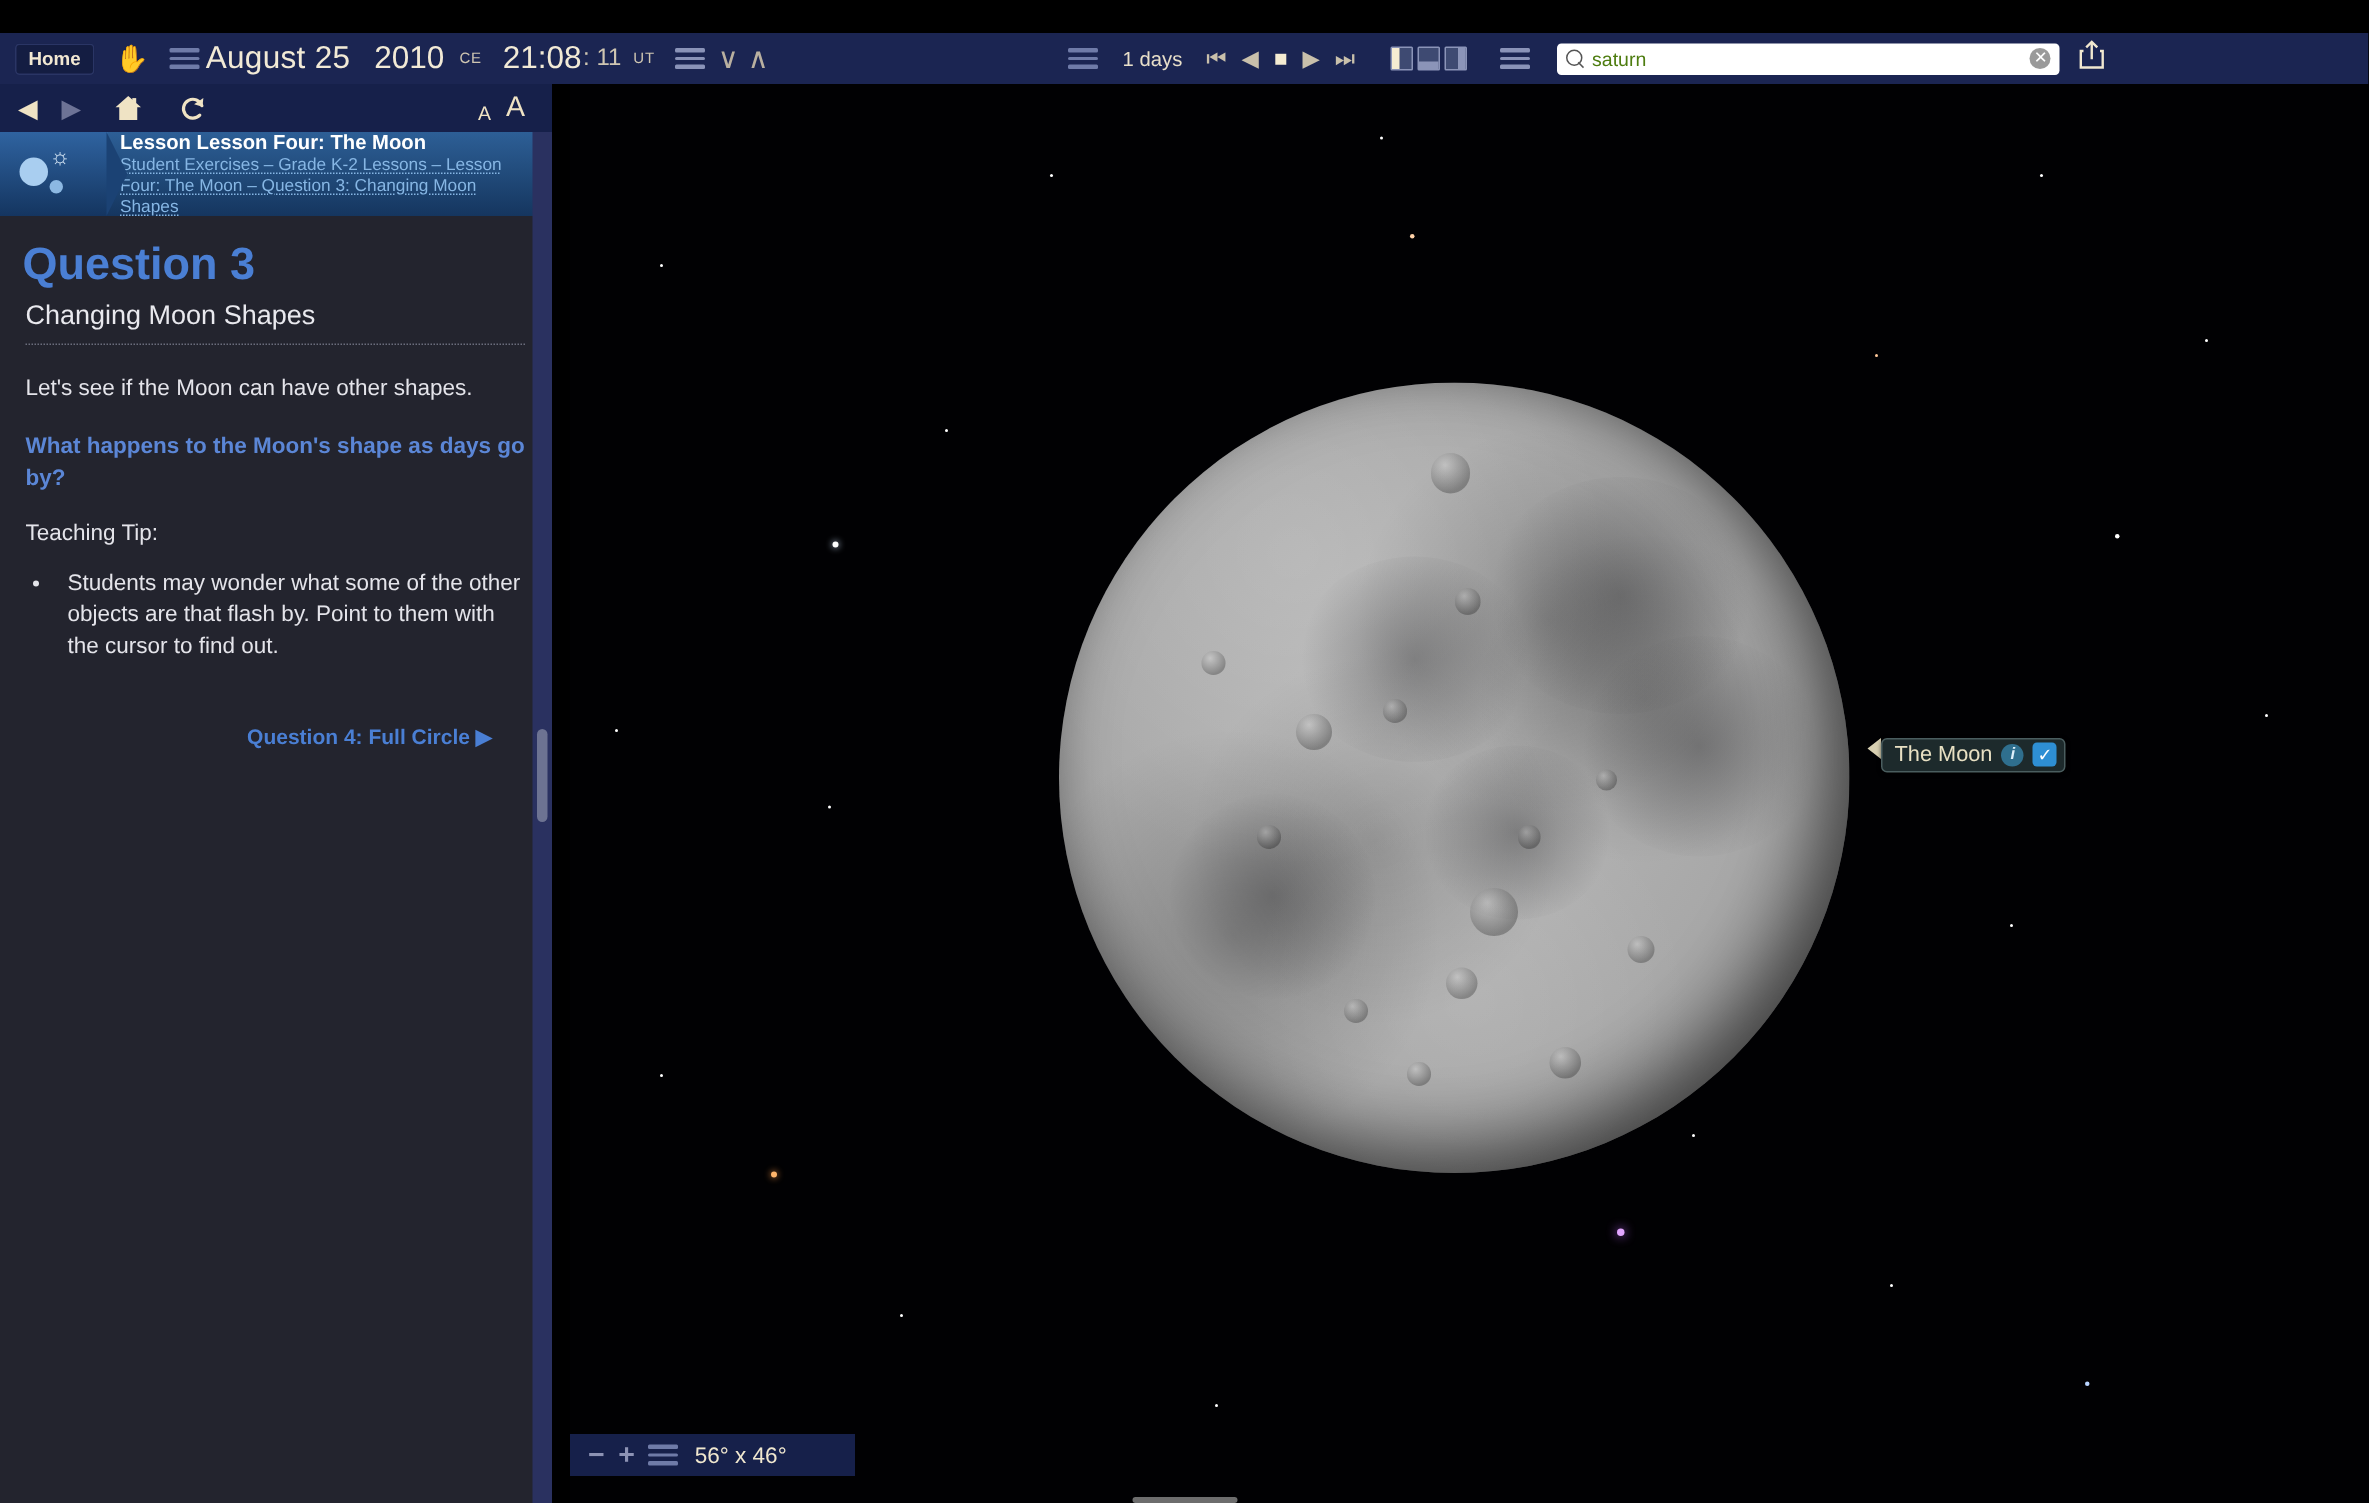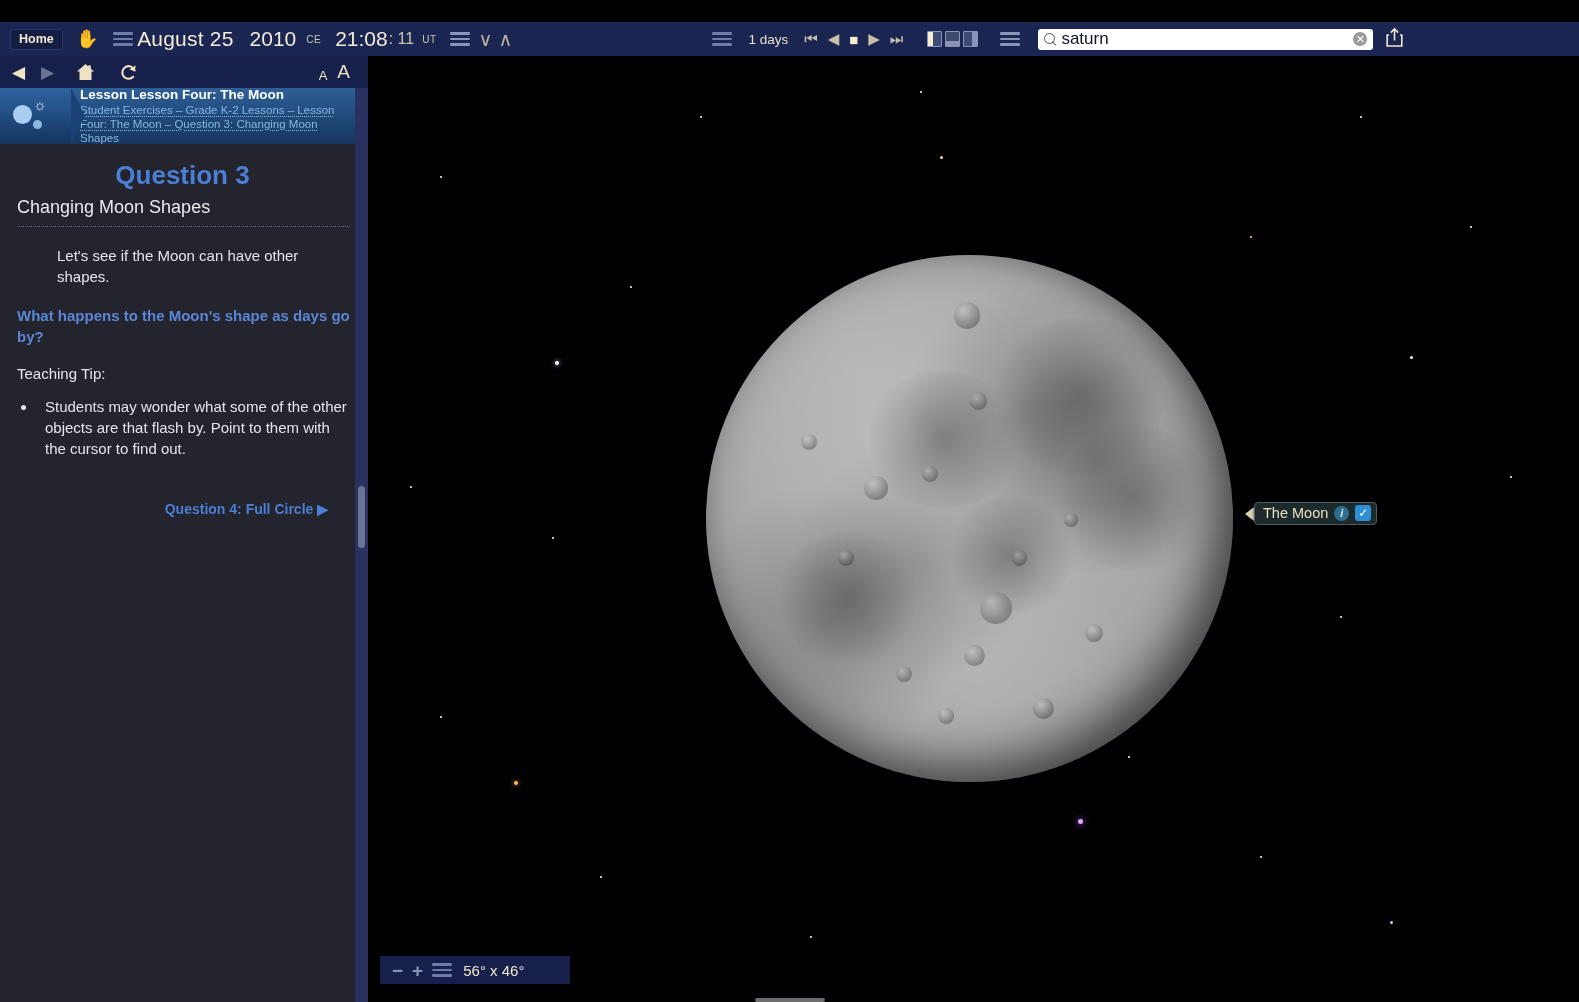--- a/index.html
+++ b/index.html
@@ -104,21 +104,21 @@
   .search-ico { width: 13px; height: 13px; position: relative; flex: 0 0 auto; margin-right: 4px; }
   .search-ico::before {
     content: ""; position: absolute; left: 0; top: 0;
     width: 9px; height: 9px; border: 1.4px solid #555; border-radius: 50%;
   }
   .search-ico::after {
     content: ""; position: absolute; left: 8px; top: 8.5px;
     width: 5px; height: 1.4px; background: #555; transform: rotate(45deg);
     transform-origin: left center;
   }
-  .search-val { font-size: 17px; color: #0f172a; flex: 1; }
+  .search-val { font-size: 13px; color: #4d7c0f; flex: 1; }
   .clear-x {
     width: 14px; height: 14px; border-radius: 50%; background: #9a9a9a;
     color: #fff; font-size: 11px; line-height: 14px; text-align: center;
   }
   .share-ico { margin-left: 11px; color: #f1e8d0; }
 
   
   .sidebar {
     position: absolute; left: 0; top: 56px;
     width: 368px; height: 946px;
@@ -165,28 +165,28 @@
     font-size: 13.5px; font-weight: bold; color: #ffffff; margin-bottom: 1px;
   }
   .lesson-crumb {
     font-size: 11.5px; color: #86b6e4; line-height: 14px;
     text-decoration: underline; text-decoration-style: dotted;
     text-underline-offset: 2px;
   }
 
   .content { padding: 16px 18px 0 15px; position: relative; }
   .q-title {
-    font-size: 26px; font-weight: bold; color: #4a7fd4; margin-bottom: 6px; text-align: center;
+    font-size: 30px; font-weight: bold; color: #4a7fd4; margin-bottom: 6px;
   }
   .q-sub { font-size: 18px; color: #e9e9ee; padding-left: 2px; }
   .divider {
     margin: 8px 0 18px 2px; height: 1px;
     border-bottom: 1px dotted #6b6d7c;
   }
-  .para { font-size: 15px; color: #e4e4ea; line-height: 21px; margin-bottom: 18px; padding-left: 2px; margin-left: 40px; }
+  .para { font-size: 15px; color: #e4e4ea; line-height: 21px; margin-bottom: 18px; padding-left: 2px; }
   .para b { color: #ffffff; }
   .q-prompt {
     font-size: 15px; font-weight: bold; color: #5b86d6; line-height: 21px;
     margin-bottom: 18px; padding-left: 2px;
   }
   .tip-label { font-size: 15px; color: #e4e4ea; margin-bottom: 14px; padding-left: 2px; }
   .tip-list { margin: 0 0 16px 22px; padding: 0; }
   .tip-list li { font-size: 15px; color: #e4e4ea; line-height: 21px; padding-left: 8px; }
   .next-link {
     margin-top: 42px; text-align: right; padding-right: 22px;
@@ -225,22 +225,22 @@
     position: absolute; border-radius: 50%;
     background: radial-gradient(circle at 36% 30%, rgba(255,255,255,0.22), rgba(0,0,0,0.26) 72%);
   }
   .mare {
     position: absolute; border-radius: 50%;
     background: radial-gradient(circle, rgba(60,60,62,0.42) 0%, rgba(60,60,62,0) 72%);
   }
   .star { position: absolute; border-radius: 50%; background: #fff; }
 
   .moon-label {
-    position: absolute; left: 865px; top: 446px;
-    display: flex; align-items: center;
+    position: absolute; left: 865px; top: 436px;
+    display: flex; 
   }
   .ml-arrow {
     width: 0; height: 0;
     border-top: 7px solid transparent; border-bottom: 7px solid transparent;
     border-right: 9px solid #d8d0b2;
   }
   .ml-body {
     display: flex; align-items: center; gap: 6px;
     background: #1d2a2c; border: 1px solid #4a5d5f; border-radius: 4px;
     padding: 2px 5px 3px 8px; box-shadow: 0 1px 3px rgba(0,0,0,0.6);

